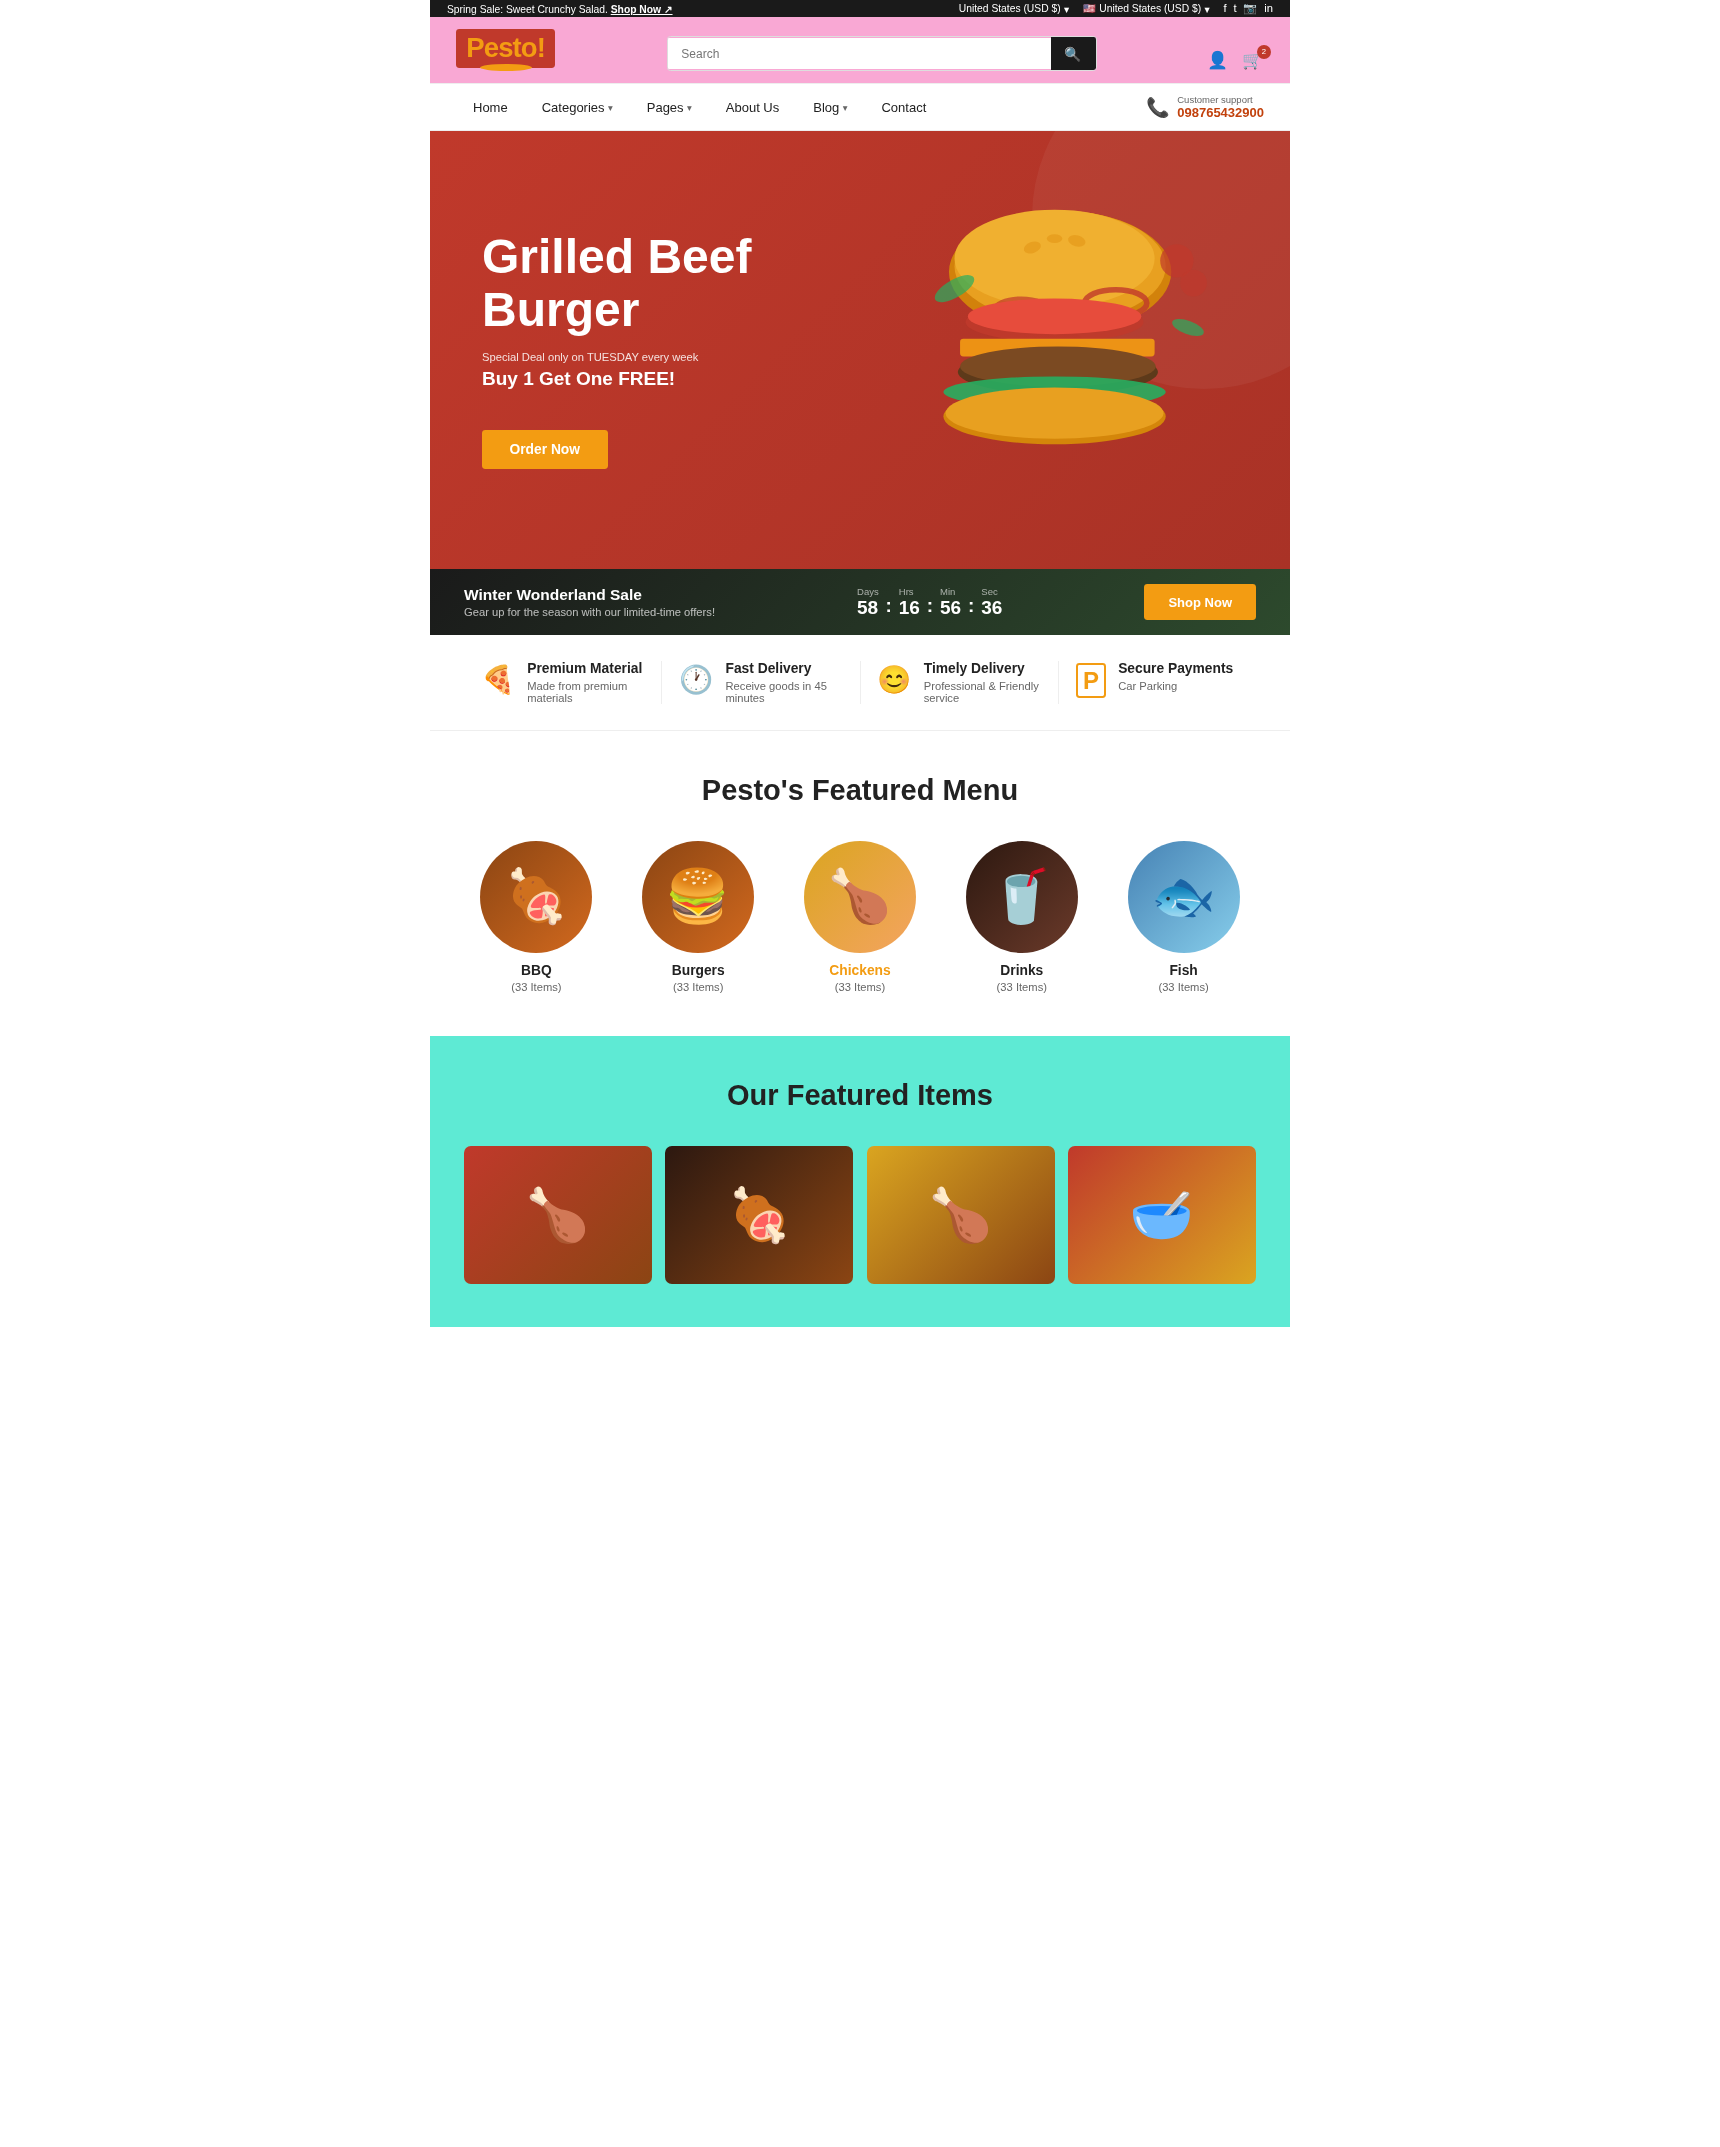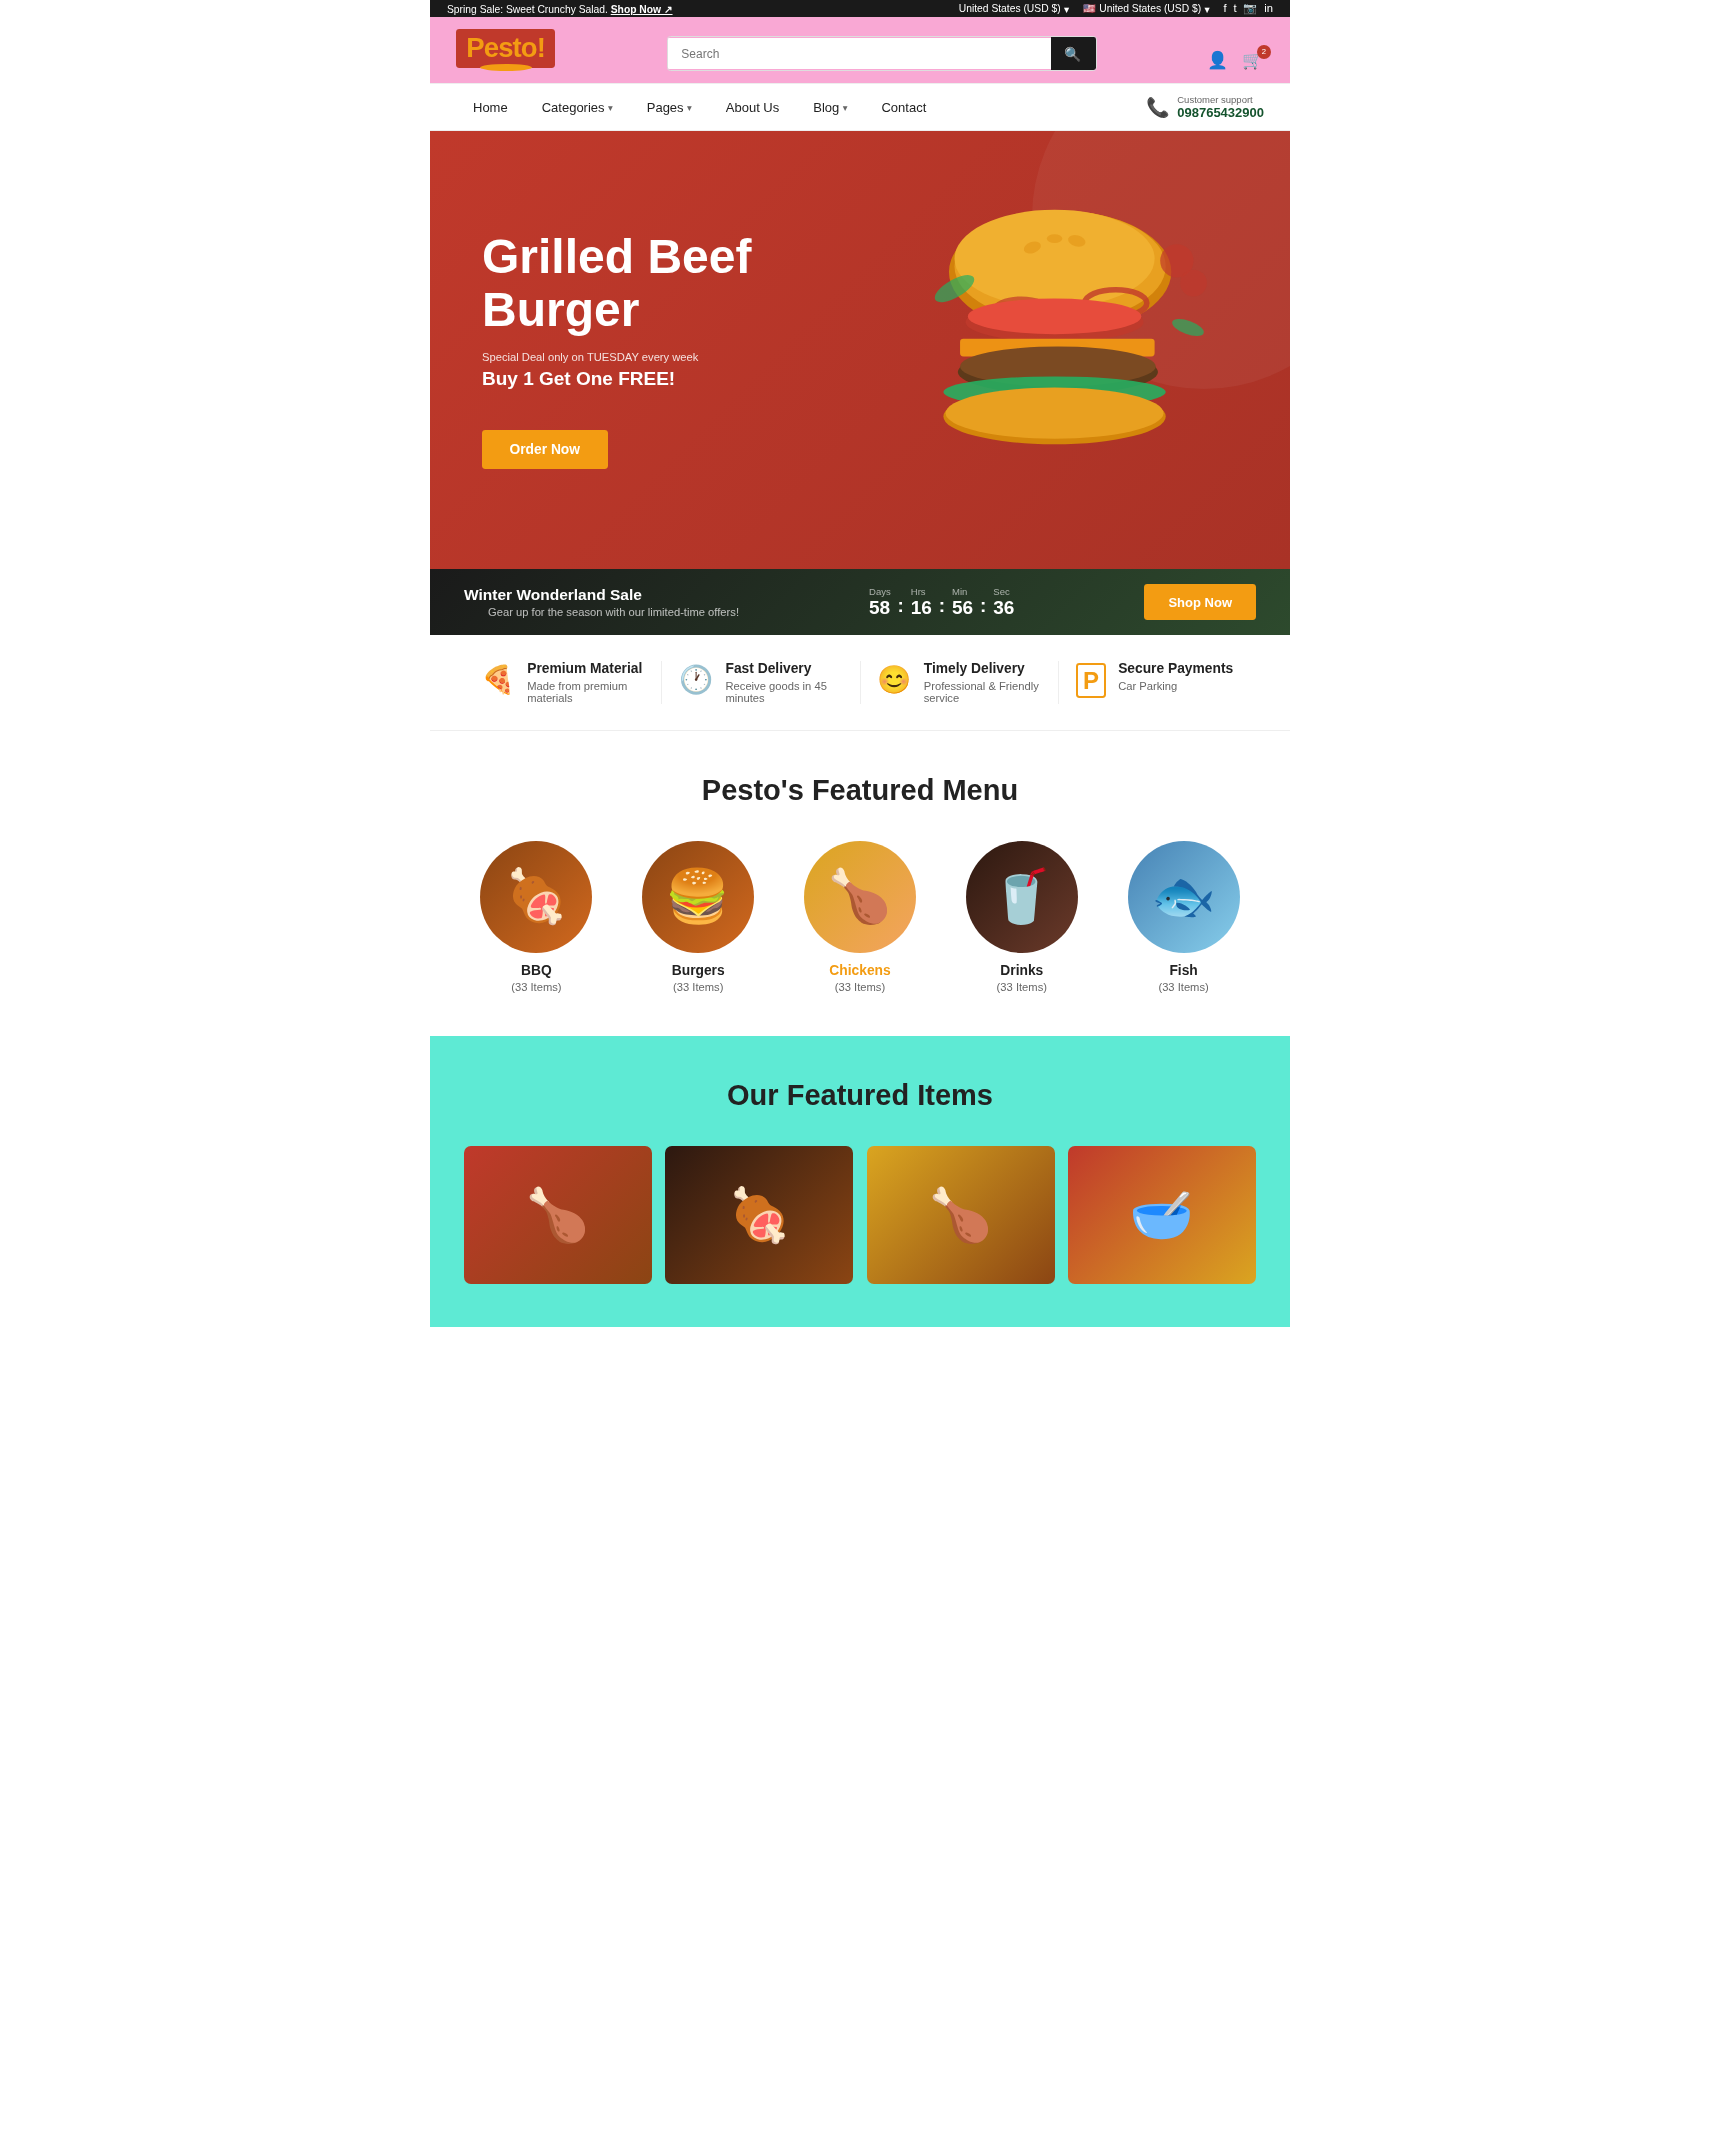--- a/index.html
+++ b/index.html
@@ -106,21 +106,21 @@
       font-weight: 500;
       display: flex;
       align-items: center;
       gap: 3.4px;
       text-decoration: none;
     }
     .nav-chevron { font-size: 9.5px; color: #666; }
     .customer-support { display: flex; align-items: center; gap: 6.9px; }
     .support-icon { font-size: 19px; color: #333; }
     .support-text { font-size: 9.5px; color: #666; }
-    .support-number { font-size: 13px; font-weight: 700; color: #14532d; }
+    .support-number { font-size: 13px; font-weight: 700; color: #c2410c; }
 
     
     .hero {
       background: #c0392b;
       background: linear-gradient(135deg, #c0392b 0%, #a93226 100%);
       padding: 52px 52px;
       display: flex;
       align-items: center;
       justify-content: space-between;
       min-height: 293px;
@@ -161,21 +161,21 @@
     .sale-bar {
       background: #1a1a1a;
       background: linear-gradient(135deg, #1a1a1a 0%, #2d4a2d 100%);
       padding: 15.5px 34px;
       display: flex;
       align-items: center;
       justify-content: space-between;
     }
     .sale-text-block {}
     .sale-title { font-size: 15.5px; font-weight: 800; color: #fff; }
-    .sale-subtitle { font-size: 11.2px; color: rgba(255,255,255,0.7); margin-top: 1.7px; margin-left: 24px; }
+    .sale-subtitle { font-size: 11.2px; color: rgba(255,255,255,0.7); margin-top: 1.7px; }
     .countdown { display: flex; align-items: center; gap: 6.9px; }
     .countdown-unit { text-align: left; }
     .countdown-label { font-size: 9.5px; color: rgba(255,255,255,0.6); }
     .countdown-value { font-size: 19px; font-weight: 900; color: #fff; }
     .countdown-sep { font-size: 19px; font-weight: 900; color: #fff; margin-top: 8.6px; }
     .shop-now-btn {
       background: #f39c12;
       color: #fff;
       border: none;
       padding: 10.3px 24px;

